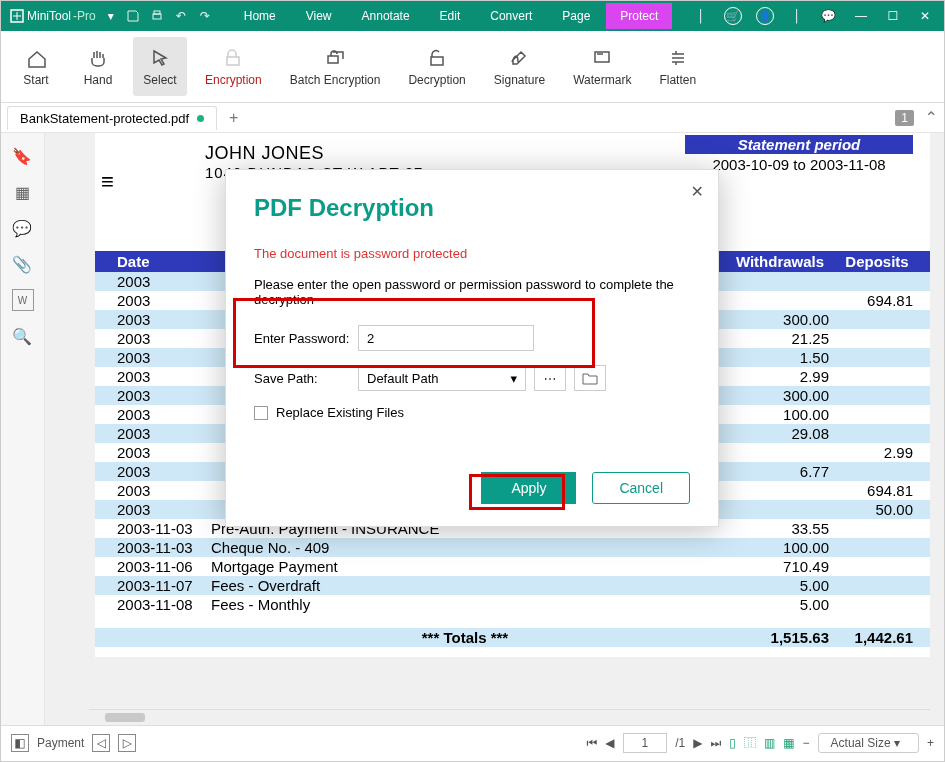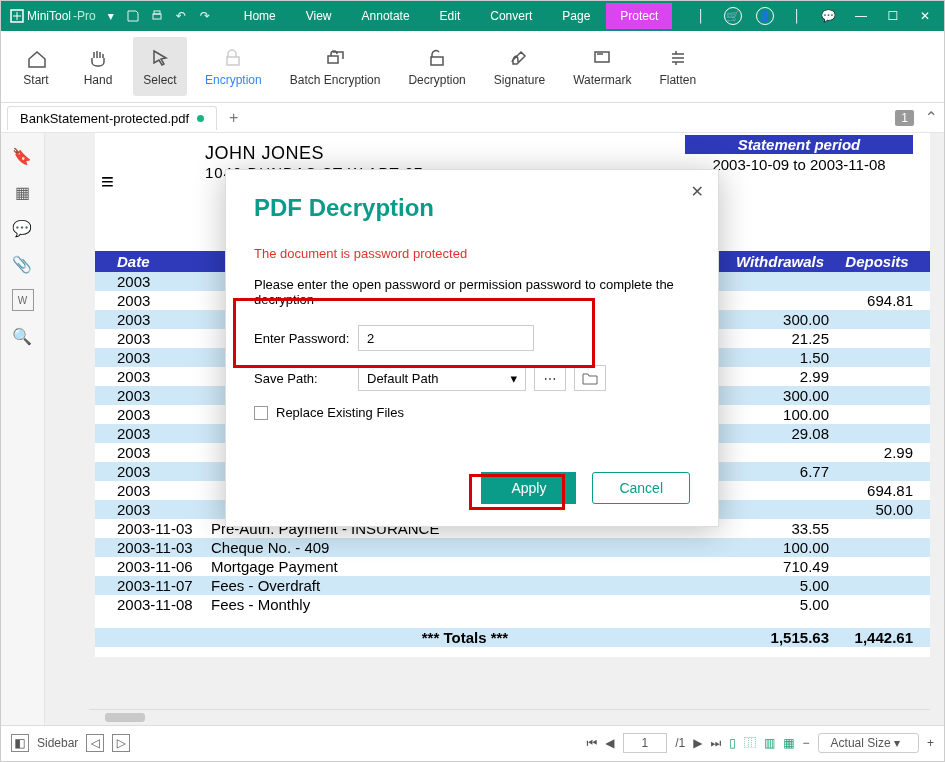--- a/index.html
+++ b/index.html
@@ -16,21 +16,21 @@
 .titlebar .menus .mi.active { background: #d946ef; }
 .titlebar .spacer { flex: 1; }
 .titlebar .right { display: flex; gap: 6px; align-items: center; padding-right: 6px; }
 .titlebar .right span { width: 26px; height: 22px; display: flex; align-items: center; justify-content: center; }
 .titlebar .right .circ { width:18px; height:18px; border:1.5px solid #fff; border-radius:50%; display:flex; align-items:center; justify-content:center; font-size:11px; }
 
 
 .ribbon { height: 72px; background: #fff; border-bottom: 1px solid #ddd; display: flex; padding: 6px 8px; gap: 8px; }
 .rbtn { display: flex; flex-direction: column; align-items: center; justify-content: center; padding: 4px 10px; font-size: 12px; color: #333; min-width: 54px; border-radius: 3px; cursor: pointer; }
 .rbtn.sel { background: #e5e5e5; }
-.rbtn.dis { color: #3b82f6; }
+.rbtn.dis { color: #b91c1c; }
 .rbtn .ic { width: 22px; height: 22px; margin-bottom: 4px; display:flex; align-items:center; justify-content:center; }
 .rbtn svg { stroke: #555; fill: none; stroke-width:1.5; }
 .rbtn.dis svg { stroke: #ccc; }
 
 
 .doctabs { height: 30px; display: flex; align-items: center; border-bottom: 1px solid #e5e5e5; padding: 0 6px; gap: 4px; position: relative; }
 .doctab { padding: 4px 12px; border: 1px solid #ddd; border-bottom: none; border-radius: 3px 3px 0 0; display:flex; align-items:center; gap:8px; font-size:13px; background:#fff; }
 .doctab .dot { width:7px; height:7px; border-radius:50%; background:#1bb37e; }
 .doctabs .plus { padding: 0 8px; color:#777; font-size:16px; }
 .doctabs .pagebadge { position:absolute; right:30px; background:#999; color:#fff; padding:1px 6px; border-radius:2px; font-size:12px; }
@@ -44,21 +44,21 @@
 .page { position:absolute; left:50px; top:0; width:840px; background:#fff; padding:10px 0; }
 .page .name { font-family: Arial; font-size:18px; font-weight:400; margin-left:110px; letter-spacing:0.5px; }
 .page .addr { font-family: Arial; font-size:15px; margin-left:110px; color:#000; }
 .page .hambg { position:absolute; left:6px; top:36px; font-size:22px; }
 .stperiod { position:absolute; right:22px; top:2px; width:228px; }
 .stperiod .hdr { background:#2e3aba; color:#fff; text-align:center; font-weight:700; font-style:italic; padding:1px 0; font-size:15px; }
 .stperiod .val { text-align:center; font-size:15px; padding:2px 0; }
 
 .tablewrap { margin-top:70px; }
 .tbl { width:100%; border-collapse:collapse; font-size:15px; font-family: Arial; }
-.tbl th { background:#2e3aba; color:#fff; font-weight:700; font-style:italic; padding:2px 6px; }
+.tbl th { background:#2e3aba; color:#fff; font-weight:700; padding:2px 6px; }
 .tbl td { padding:0 6px; height:19px; }
 .tbl tr.odd td { background:#cfe8f7; }
 .tbl td.r { text-align:right; }
 .tbl .datecol { width:110px; padding-left:22px; }
 .tbl .wcol { width:110px; }
 .tbl .dcol { width:100px; padding-right:22px; }
 .totals { font-weight:700; text-align:center; }
 
 .hscroll { position:absolute; bottom:0; left:44px; right:14px; height:16px; background:#f0f0f0; border-top:1px solid #ddd; }
 .hscroll .thumb { position:absolute; left:16px; width:40px; top:3px; bottom:3px; background:#c9c9c9; border-radius:3px; }
@@ -382,21 +382,21 @@
     </div>
     <div class="hscroll">
         <div class="thumb"></div>
       </div>
     <div class="vscroll"></div>
   </div>
 </div>
 
 <div class="status">
   <span class="sq">◧</span>
-  <span>Sidebar</span>
+  <span>Payment</span>
   <span class="sq">◁</span>
   <span class="sq">▷</span>
   <div class="sep"></div>
   <span>⏮</span>
   <span>◀</span>
   <span class="pgno">1</span>
   <span>/1</span>
   <span>▶</span>
   <span>⏭</span>
   <span class="viewic">▯</span>

